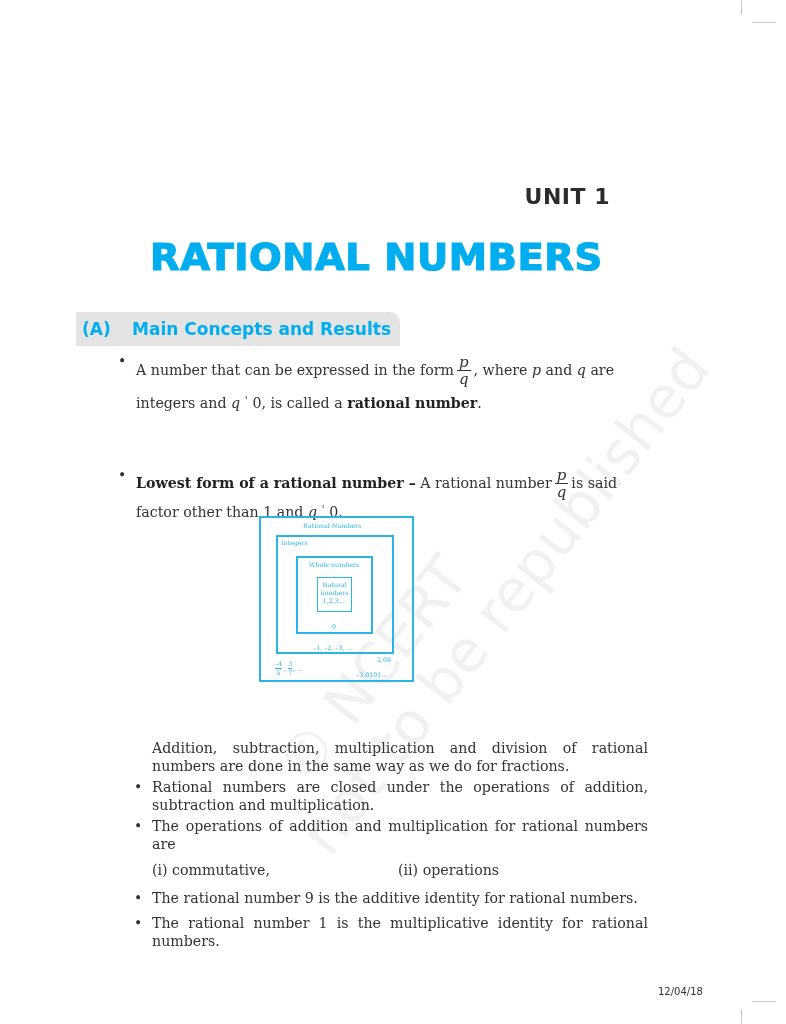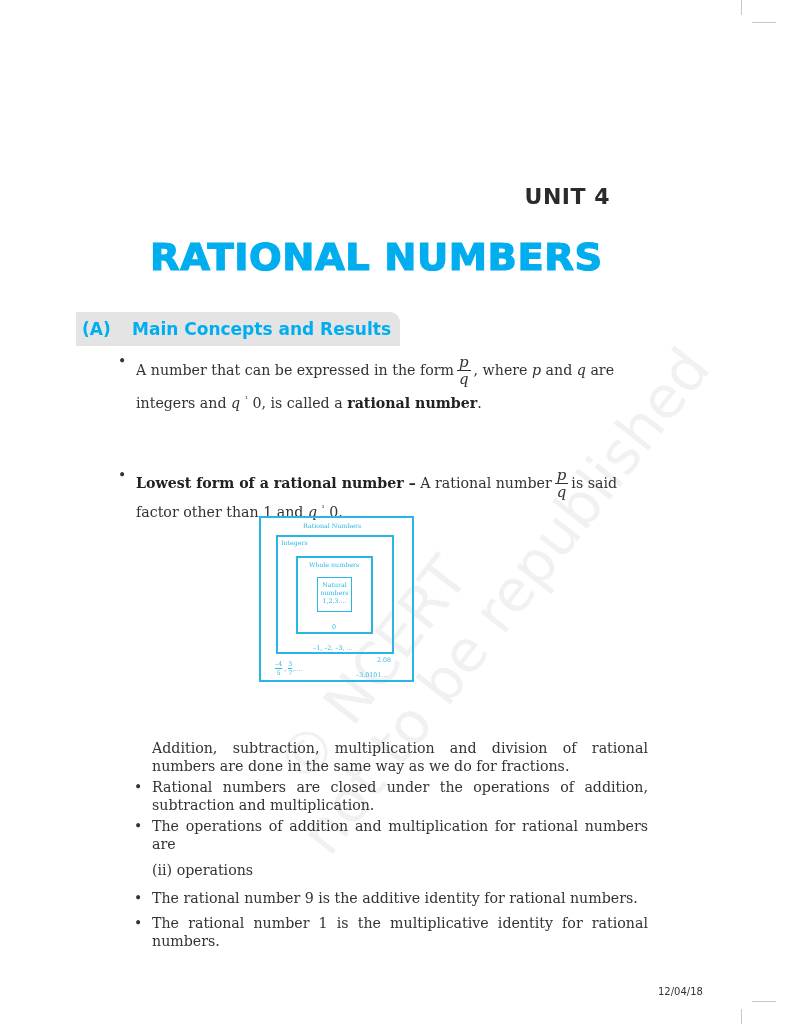--- a/index.html
+++ b/index.html
@@ -101,21 +101,21 @@
 <div class="crop-mark cm-top-v"></div>
 <div class="crop-mark cm-top-h"></div>
 <div class="crop-mark cm-bot-h"></div>
 <div class="crop-mark cm-bot-v"></div>
 
 <div class="watermark">
   <div style="padding-left:40px;">© NCERT</div>
   <div>not to be republished</div>
 </div>
 
-<div class="unit-label">UNIT 4</div>
+<div class="unit-label">UNIT 1</div>
 <div class="chapter-title">RATIONAL NUMBERS</div>
 
 <div class="section-header">
   <span class="sec-letter">(A)</span>
   <span>Main Concepts and Results</span>
 </div>
 
 <div class="content">
 
   <div class="b1 bullet">
@@ -177,19 +177,20 @@
     <span>,....</span>
   </div>
   <div class="dlabel" style="left:97px;top:155px;">–3.0101...</div>
 </div>
 
 <div class="lower">
   <div class="row para" style="top:0;">Addition, subtraction, multiplication and division of rational numbers are done in the same way as we do for fractions.</div>
   <div class="row bullet just" style="top:39px;">Rational numbers are closed under the operations of addition, subtraction and multiplication.</div>
   <div class="row bullet just" style="top:78px;">The operations of addition and multiplication for rational numbers are</div>
   <div class="row props" style="top:122px;">
+    <span>(i)  commutative,</span>
     <span>(ii)  operations</span>
   </div>
   <div class="row bullet" style="top:150px;">The rational number 9 is the additive identity for rational numbers.</div>
   <div class="row bullet just" style="top:175px;">The rational number 1 is the multiplicative identity for rational numbers.</div>
 </div>
 
 <div class="date">12/04/18</div>
 
 </body></html>

